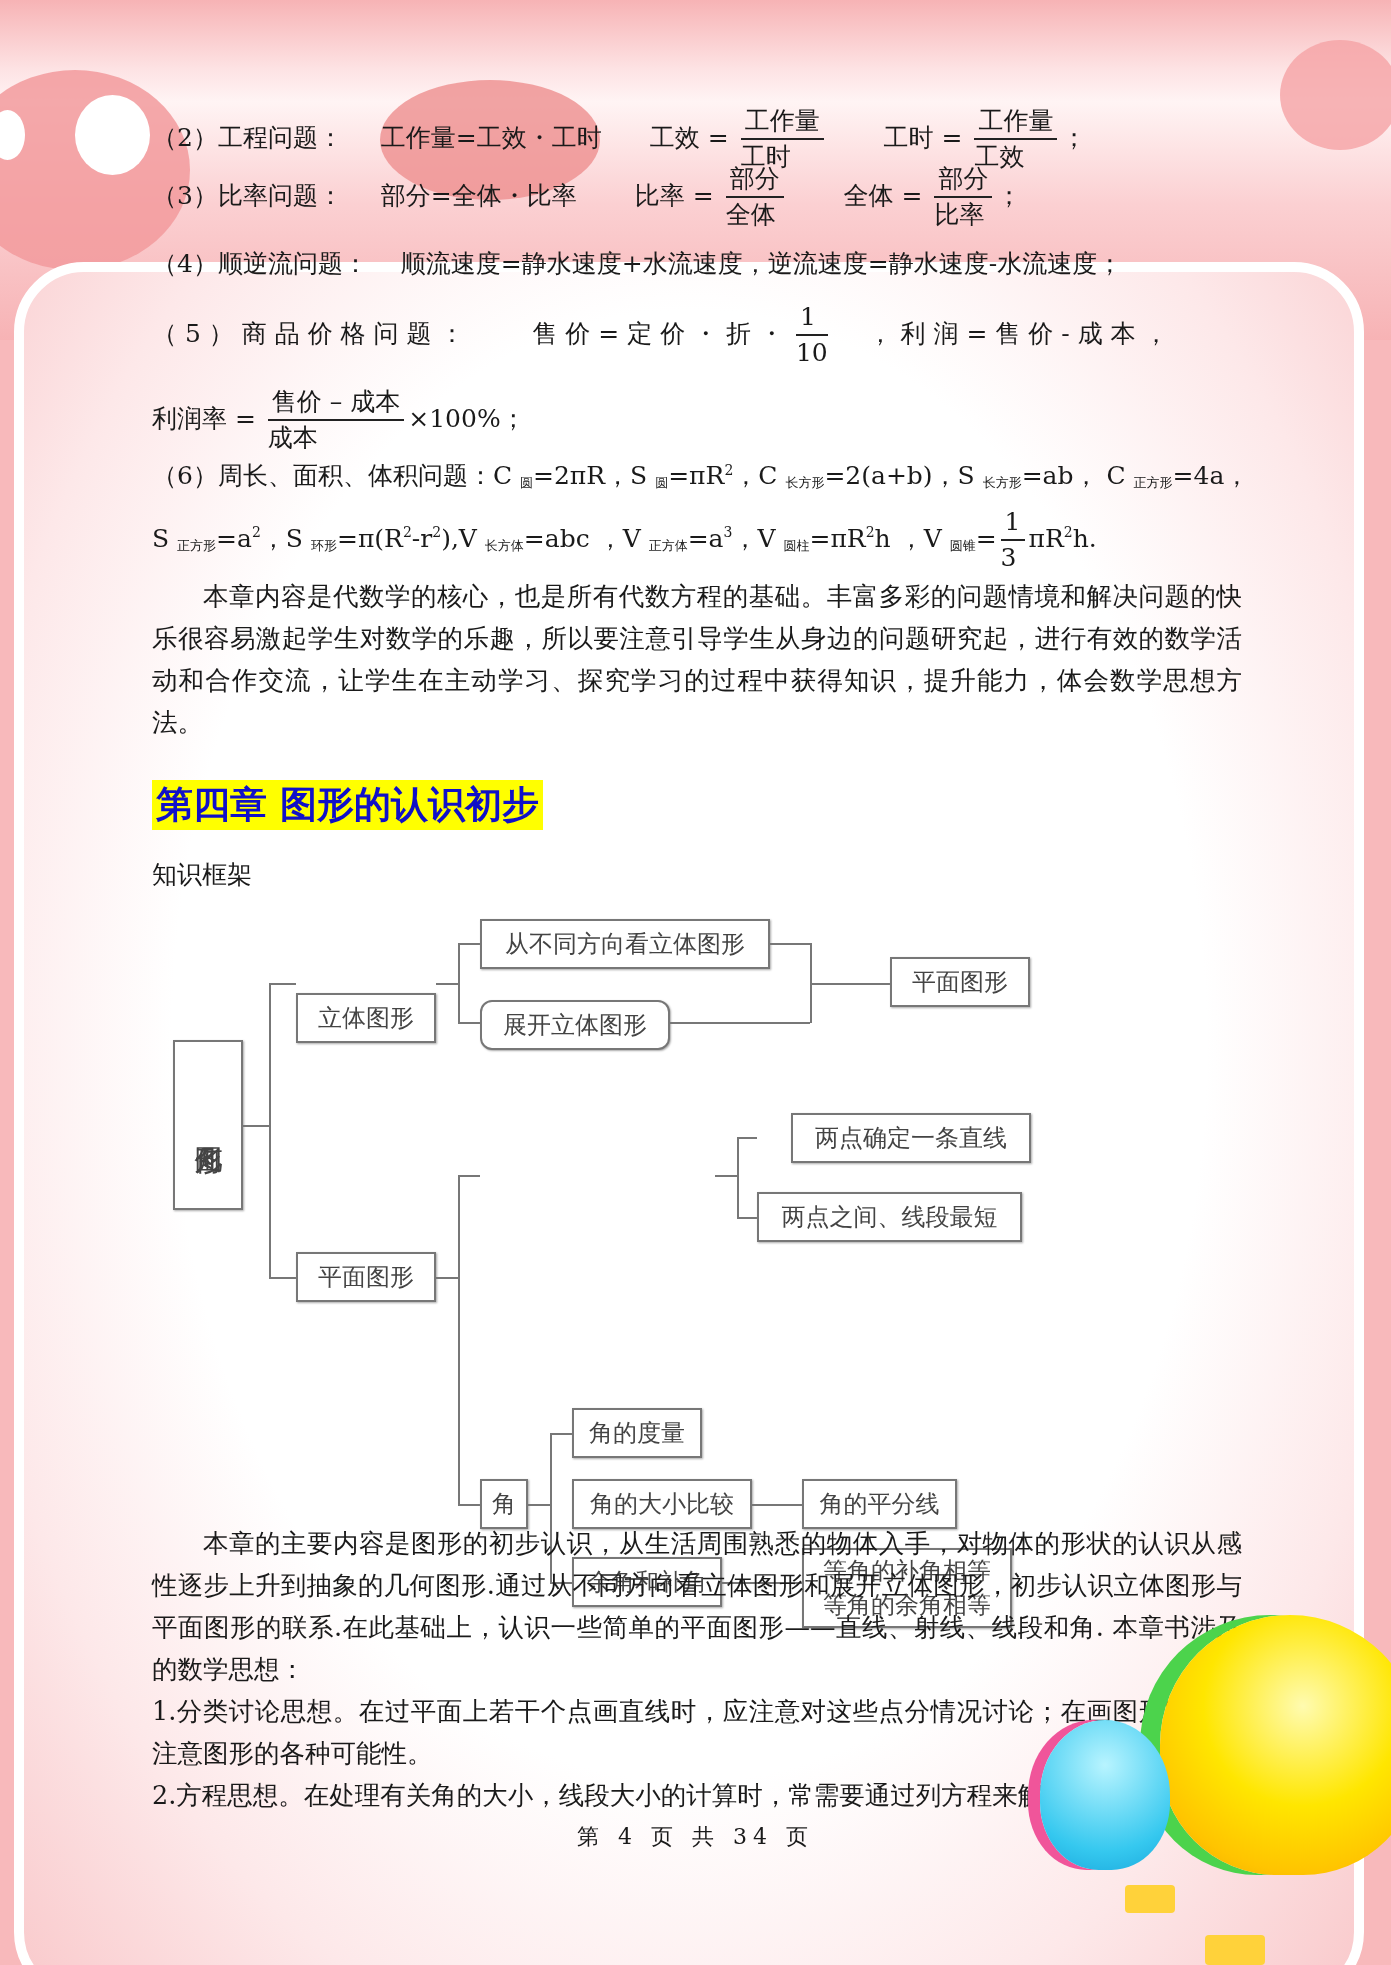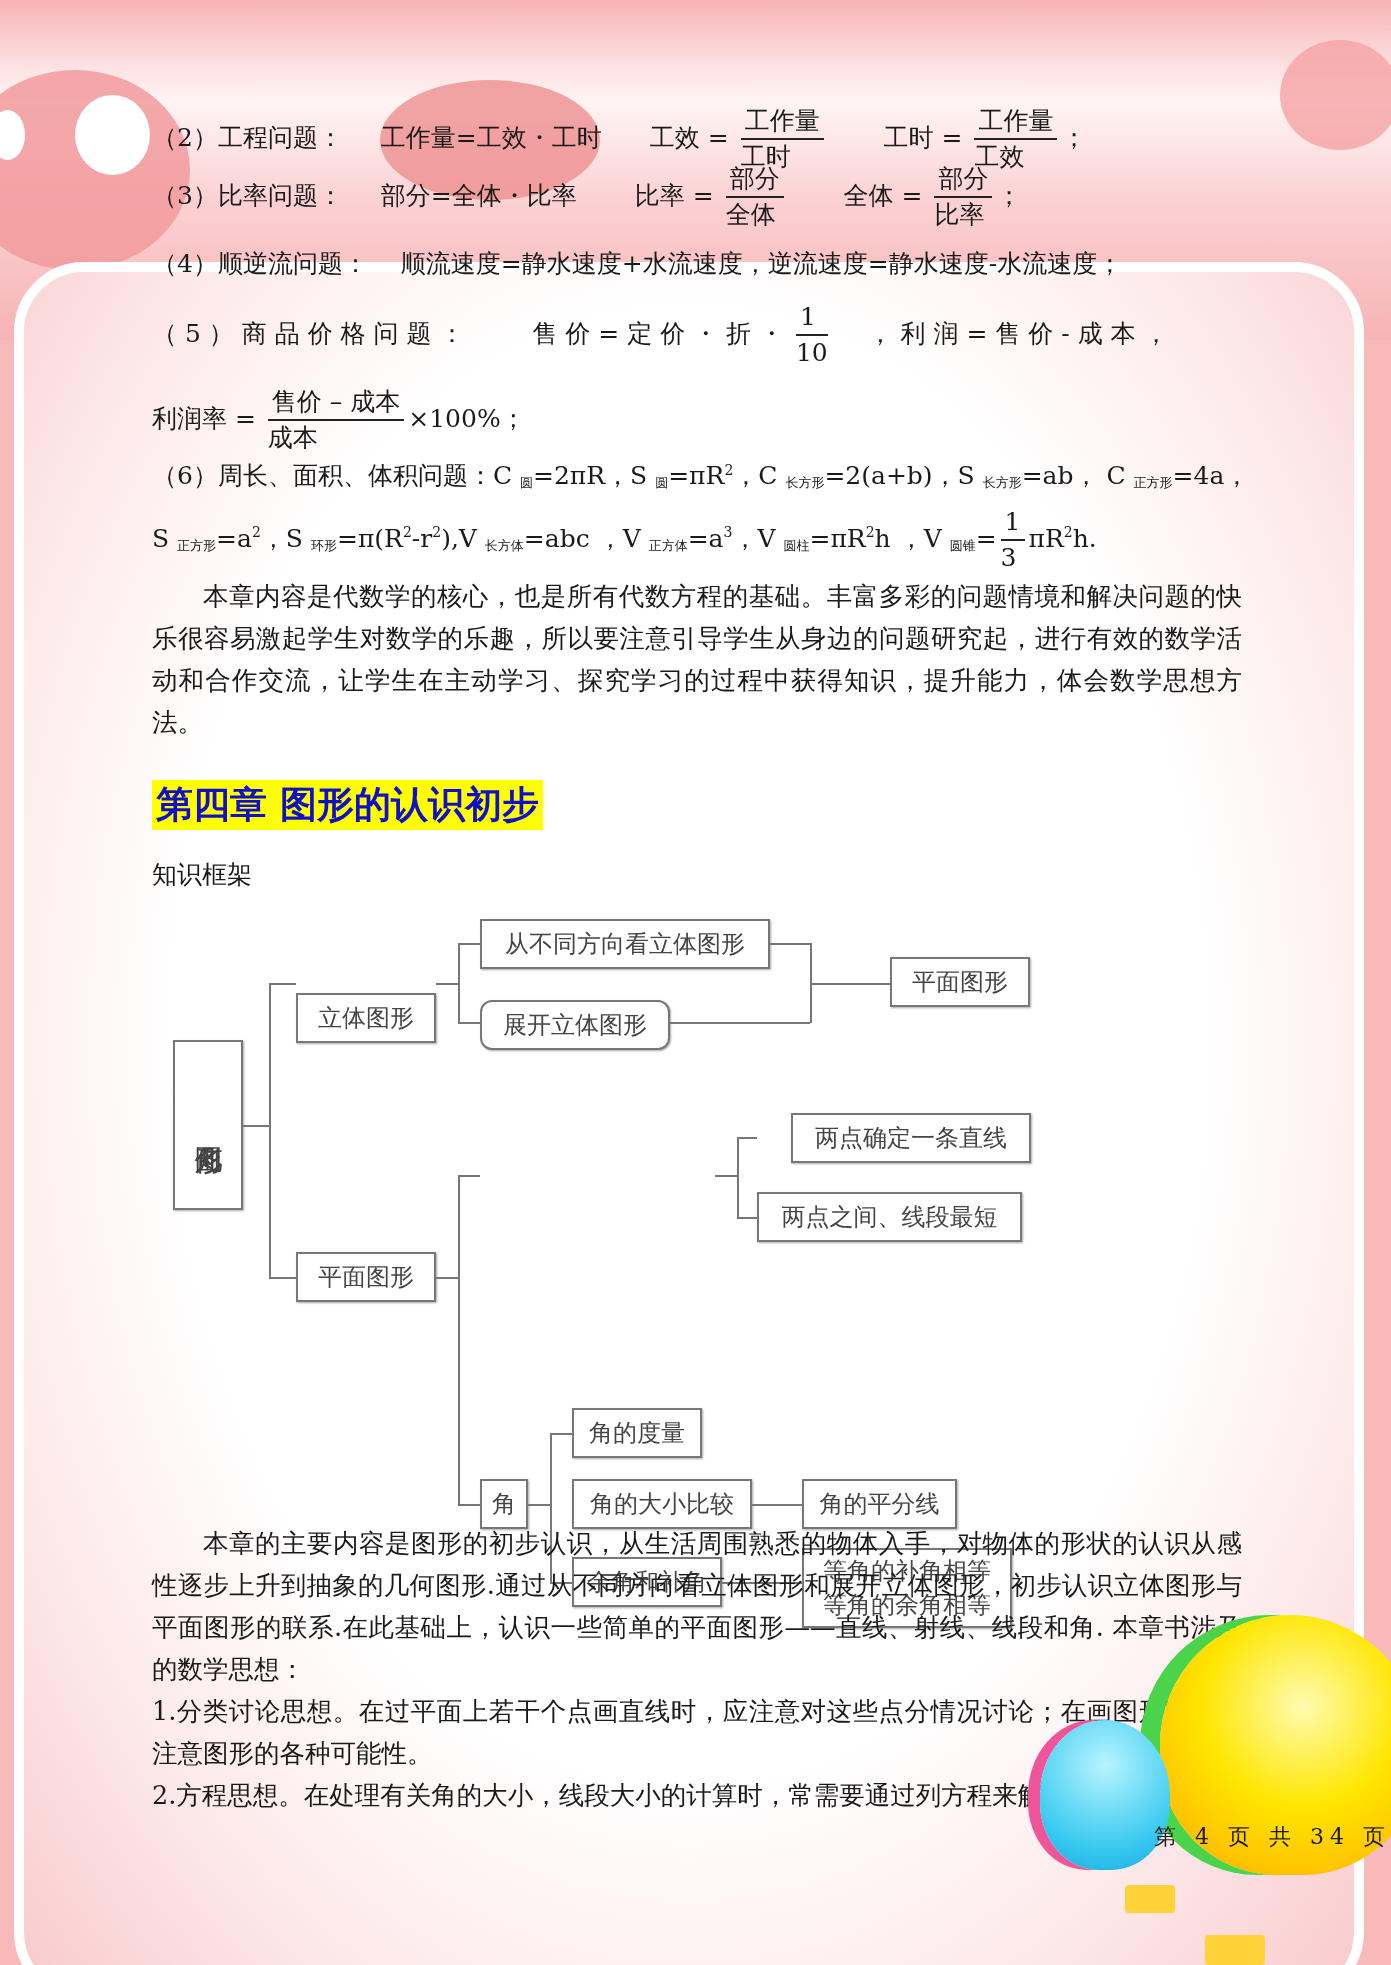--- a/index.html
+++ b/index.html
@@ -42,21 +42,21 @@
   .box {
     position:absolute; border:2px solid #777; background:#fff;
     box-shadow:1px 1px 2px #aaa;
     font-family:"DejaVu Sans","Liberation Sans",sans-serif;
     font-size:24px; color:#444; display:flex; align-items:center; justify-content:center;
     box-sizing:border-box;
   }
   .hl { position:absolute; height:2px; background:#777; }
   .vl { position:absolute; width:2px; background:#777; }
   .footer {
-    position:absolute; left:0; width:1391px; top:1822px; text-align:right;
+    position:absolute; left:0; width:1391px; top:1822px; text-align:center;
     font-size:22px; letter-spacing:6px;
   }
   .balloon { position:absolute; border-radius:50% 50% 45% 45%; }
 </style>
 </head>
 <body>
 
 <div class="top-band"></div>
 <div class="flower" style="left:-40px;top:70px;width:230px;height:200px;background:#f29a9c;opacity:.85;"></div>
 <div class="flower" style="left:75px;top:95px;width:75px;height:80px;background:#fff;"></div>

